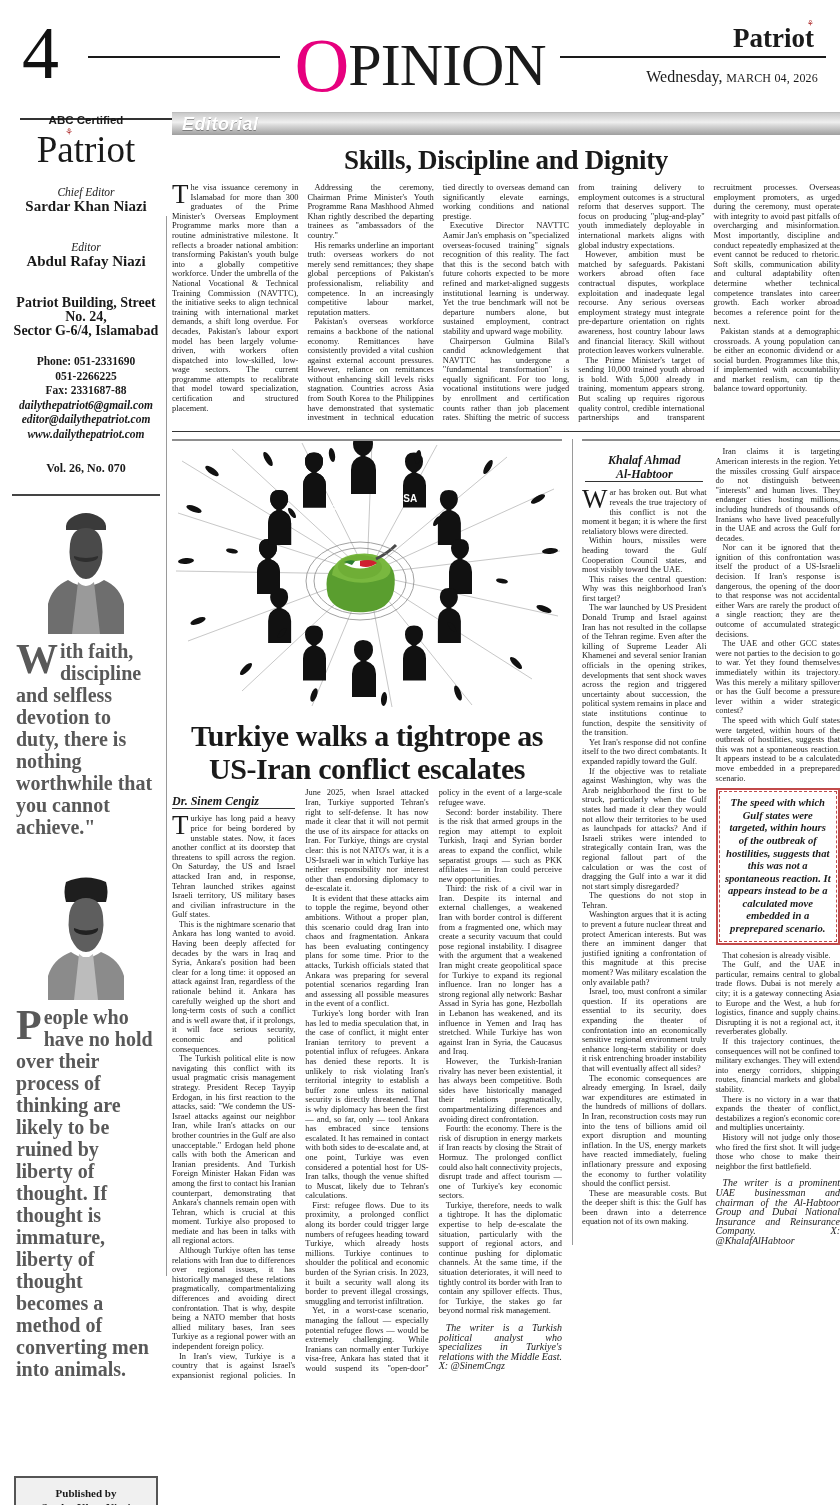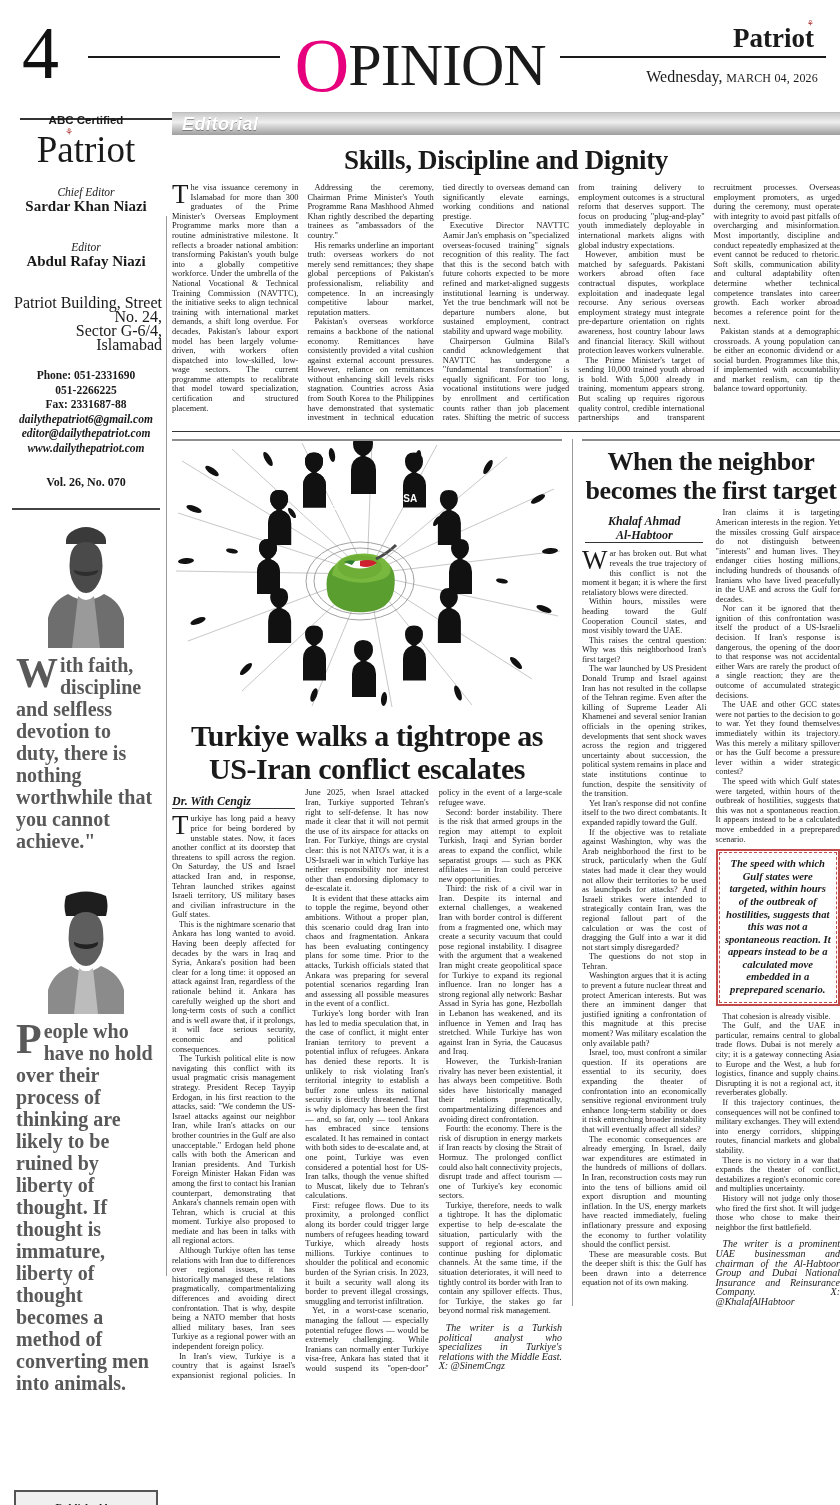--- a/index.html
+++ b/index.html
@@ -45,21 +45,21 @@
   .sidebar{position:absolute;left:0;top:0;width:152px;}
   .content{margin-left:162px;width:668px;position:relative;}
   .vline{position:absolute;left:156px;top:104px;width:1px;background:#9a9a9a;}
 
   
   .abc{text-align:center;font-size:11.5px;font-weight:bold;font-family:"Liberation Sans",sans-serif;margin-top:2px;}
   .sb-logo{text-align:center;font-family:"Liberation Serif",serif;font-size:37px;line-height:40px;font-weight:400;margin-top:2px;position:relative;}
   .sb-logo .tinymark{display:block;font-size:9px;line-height:8px;color:#b03030;margin-bottom:-6px;margin-left:-34px;}
   .sb-role{text-align:center;font-size:11.5px;font-style:italic;margin-top:16px;}
   .sb-name{text-align:center;font-size:15px;font-weight:bold;line-height:17px;}
-  .sb-addr{text-align:right;font-size:16px;font-weight:normal;line-height:14px;margin-top:26px;}
+  .sb-addr{text-align:center;font-size:14px;font-weight:bold;line-height:14px;margin-top:26px;}
   .sb-contact{text-align:center;font-size:11.5px;font-weight:bold;line-height:14.5px;margin-top:16px;}
   .sb-contact .ital{font-style:italic;font-weight:bold;display:block;}
   .sb-contact .row{display:block;}
   .sb-vol{text-align:center;font-size:12px;font-weight:bold;margin-top:20px;}
 
   .sb-rule{height:1.5px;background:#444;margin:14px 2px 0 2px;}
 
   .quote-block{padding:4px 6px 0 6px;}
   .quote-text{
     font-family:"Liberation Serif",serif;color:#595959;
@@ -254,21 +254,20 @@
         <p>However, ambition must be matched by safeguards. Pakistani workers abroad often face contractual disputes, workplace exploitation and inadequate legal recourse. Any serious overseas employment strategy must integrate pre-departure orientation on rights awareness, host country labour laws and financial literacy. Skill without protection leaves workers vulnerable.</p>
         <p>The Prime Minister's target of sending 10,000 trained youth abroad is bold. With 5,000 already in training, momentum appears strong. But scaling up requires rigorous quality control, credible international partnerships and transparent recruitment processes. Overseas employment promoters, as urged during the ceremony, must operate with integrity to avoid past pitfalls of overcharging and misinformation. Most importantly, discipline and conduct repeatedly emphasized at the event cannot be reduced to rhetoric. Soft skills, communication ability and cultural adaptability often determine whether technical competence translates into career growth. Each worker abroad becomes a reference point for the next.</p>
         <p>Pakistan stands at a demographic crossroads. A young population can be either an economic dividend or a social burden. Programmes like this, if implemented with accountability and market realism, can tip the balance toward opportunity.</p>
       </div>
       <div class="edi-rule"></div>
 
       <div class="mid">
 
         <div class="mid-right">
           <div class="topbar-right"></div>
-          <div class="art-head right">When the neighbor becomes the first target</div>
 
           <div style="column-count:2;column-gap:9px;" class="bodytxt">
             <div class="byline" style="break-inside:avoid;margin-bottom:6px;">
               <span>Khalaf Ahmad</span><br>
               <span>Al-Habtoor</span>
             </div>
             <p class="drop-p"><span class="dropcap">W</span><span>ar has broken out. But what reveals the true trajectory of this conflict is not the moment it began; it is where the first retaliatory blows were directed.</span></p>
             <p>Within hours, missiles were heading toward the Gulf Cooperation Council states, and most visibly toward the UAE.</p>
             <p>This raises the central question: Why was this neighborhood Iran's first target?</p>
             <p>The war launched by US President Donald Trump and Israel against Iran has not resulted in the collapse of the Tehran regime. Even after the killing of Supreme Leader Ali Khamenei and several senior Iranian officials in the opening strikes, developments that sent shock waves across the region and triggered uncertainty about succession, the political system remains in place and state institutions continue to function, despite the sensitivity of the transition.</p>
@@ -418,21 +417,21 @@
                   <ellipse cx="60" cy="110" rx="6" ry="2.4" transform="rotate(10 60 110)"></ellipse>
                   <ellipse cx="330" cy="140" rx="6" ry="2.4" transform="rotate(190 330 140)"></ellipse>
                 </g>
               </g>
             </svg>
           </div>
 
           <div class="art-head">Turkiye walks a tightrope as US-Iran conflict escalates</div>
 
           <div class="cols3 bodytxt">
-            <div class="byline left-al" style="break-inside:avoid;">Dr. With Cengiz</div>
+            <div class="byline left-al" style="break-inside:avoid;">Dr. Sinem Cengiz</div>
             <p class="drop-p"><span class="dropcap">T</span><span>urkiye has long paid a heavy price for being bordered by unstable states. Now, it faces another conflict at its doorstep that threatens to spill across the region. On Saturday, the US and Israel attacked Iran and, in response, Tehran launched strikes against Israeli territory, US military bases and civilian infrastructure in the Gulf states.</span></p>
             <p>This is the nightmare scenario that Ankara has long wanted to avoid. Having been deeply affected for decades by the wars in Iraq and Syria, Ankara's position had been clear for a long time: it opposed an attack against Iran, regardless of the rationale behind it. Ankara has carefully weighed up the short and long-term costs of such a conflict and is well aware that, if it prolongs, it will face serious security, economic and political consequences.</p>
             <p>The Turkish political elite is now navigating this conflict with its usual pragmatic crisis management strategy. President Recep Tayyip Erdogan, in his first reaction to the attacks, said: "We condemn the US-Israel attacks against our neighbor Iran, while Iran's attacks on our brother countries in the Gulf are also unacceptable." Erdogan held phone calls with both the American and Iranian presidents. And Turkish Foreign Minister Hakan Fidan was among the first to contact his Iranian counterpart, demonstrating that Ankara's channels remain open with Tehran, which is crucial at this moment. Turkiye also proposed to mediate and has been in talks with all regional actors.</p>
             <p>Although Turkiye often has tense relations with Iran due to differences over regional issues, it has historically managed these relations pragmatically, compartmentalizing differences and avoiding direct confrontation. That is why, despite being a NATO member that hosts allied military bases, Iran sees Turkiye as a regional power with an independent foreign policy.</p>
             <p>In Iran's view, Turkiye is a country that is against Israel's expansionist regional policies. In June 2025, when Israel attacked Iran, Turkiye supported Tehran's right to self-defense. It has now made it clear that it will not permit the use of its airspace for attacks on Iran. For Turkiye, things are crystal clear: this is not NATO's war, it is a US-Israeli war in which Turkiye has neither responsibility nor interest other than endorsing diplomacy to de-escalate it.</p>
             <p>It is evident that these attacks aim to topple the regime, beyond other ambitions. Without a proper plan, this scenario could drag Iran into chaos and fragmentation. Ankara has been evaluating contingency plans for some time. Prior to the attacks, Turkish officials stated that Ankara was preparing for several potential scenarios regarding Iran and assessing all possible measures in the event of a conflict.</p>
             <p>Turkiye's long border with Iran has led to media speculation that, in the case of conflict, it might enter Iranian territory to prevent a potential influx of refugees. Ankara has denied these reports. It is unlikely to risk violating Iran's territorial integrity to establish a buffer zone unless its national security is directly threatened. That is why diplomacy has been the first — and, so far, only — tool Ankara has embraced since tensions escalated. It has remained in contact with both sides to de-escalate and, at one point, Turkiye was even considered a potential host for US-Iran talks, though the venue shifted to Muscat, likely due to Tehran's calculations.</p>
             <p>First: refugee flows. Due to its proximity, a prolonged conflict along its border could trigger large numbers of refugees heading toward Turkiye, which already hosts millions. Turkiye continues to shoulder the political and economic burden of the Syrian crisis. In 2023, it built a security wall along its border to prevent illegal crossings, smuggling and terrorist infiltration.</p>
             <p>Yet, in a worst-case scenario, managing the fallout — especially potential refugee flows — would be extremely challenging. While Iranians can normally enter Turkiye visa-free, Ankara has stated that it would suspend its "open-door" policy in the event of a large-scale refugee wave.</p>
             <p>Second: border instability. There is the risk that armed groups in the region may attempt to exploit Turkish, Iraqi and Syrian border areas to expand the conflict, while separatist groups — such as PKK affiliates — in Iran could perceive new opportunities.</p>

